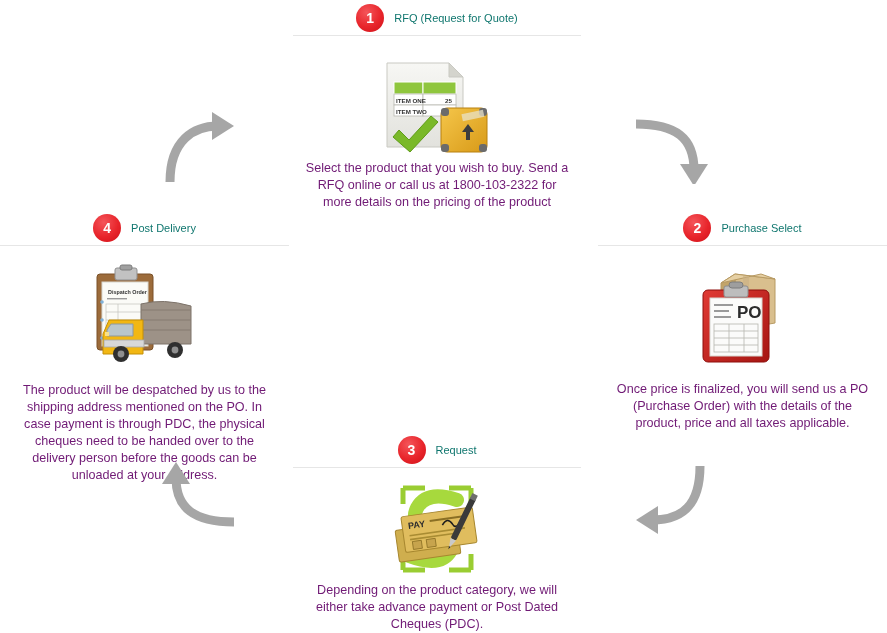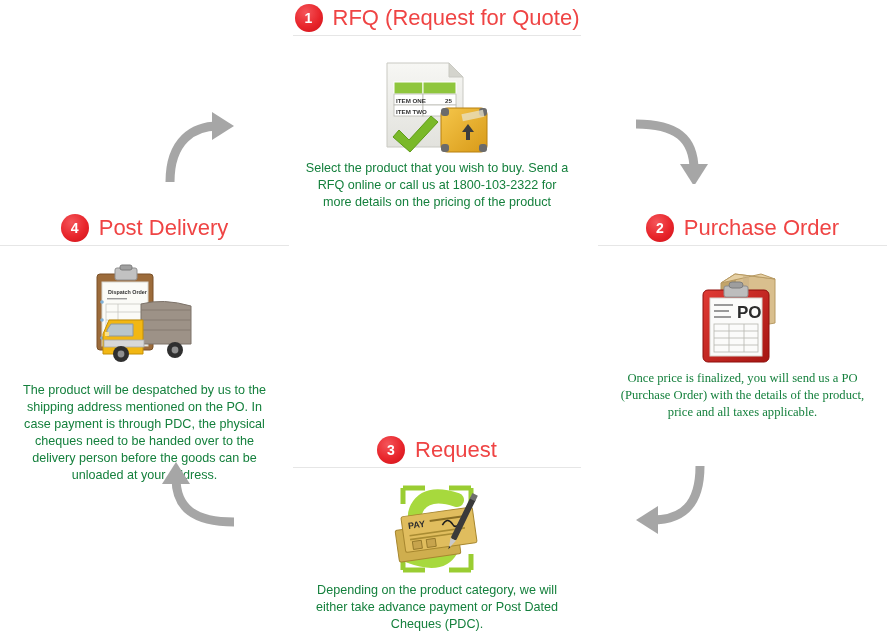--- a/index.html
+++ b/index.html
@@ -30,39 +30,39 @@
     background: #e8252b;
     background-image: radial-gradient(circle at 38% 30%, #f4555a 0%, #e8252b 55%, #cf1018 100%);
     color: #fff;
     font-size: 14px;
     font-weight: bold;
     display: flex; align-items: center; justify-content: center;
     flex: 0 0 auto;
     line-height: 1;
   }
   .step-title {
-    font-size: 22px;
-    color: #ef4444;
+    font-size: 11px;
+    color: #0f766e;
     white-space: nowrap;
   }
 
   
   .icon-wrap {
     display: flex;
     align-items: flex-end;
     justify-content: center;
     height: 110px;
     margin-top: 10px;
   }
 
   
   .desc {
     font-size: 12.6px;
     line-height: 17px;
-    color: #15803d;
+    color: #701a75;
     text-align: center;
     padding: 0 12px;
   }
 
   
   .arrow { position: absolute; }
   .arrow svg { display: block; }
 </style>
 </head>
 <body>
@@ -117,21 +117,21 @@
       </svg>
     </div>
 
     <div class="desc" style="margin-top:4px;">Select the product that you wish to buy. Send a RFQ online or call us at 1800-103-2322 for more details on the pricing of the product</div>
   </div>
 
   <div class="cell" style="left:598px; top:210px; width:289px;">
 
     <div class="step-head">
       <div class="badge">2</div>
-      <div class="step-title">Purchase Order</div>
+      <div class="step-title">Purchase Select</div>
     </div>
 
     <div class="icon-wrap">
       <svg width="104" height="100" viewBox="0 0 104 100">
         <defs>
           <linearGradient id="cardgrad" x1="0" y1="0" x2="1" y2="1">
             <stop offset="0" stop-color="#e3cfa3"></stop>
               <stop offset="1" stop-color="#c8ab74"></stop>
           </linearGradient>
           <linearGradient id="redgrad" x1="0" y1="0" x2="1" y2="1">
@@ -162,21 +162,21 @@
           <rect x="23" y="58" width="44" height="28"></rect>
           <line x1="23" y1="65" x2="67" y2="65"></line>
           <line x1="23" y1="72" x2="67" y2="72"></line>
           <line x1="23" y1="79" x2="67" y2="79"></line>
           <line x1="38" y1="58" x2="38" y2="86"></line>
           <line x1="53" y1="58" x2="53" y2="86"></line>
         </g>
       </svg>
     </div>
 
-    <div class="desc" style="margin-top:4px;font-family:Liberation Serif, serif;">Once price is finalized, you will send us a PO (Purchase Order) with the details of the product, price and all taxes applicable.</div>
+    <div class="desc" style="margin-top:15px;">Once price is finalized, you will send us a PO (Purchase Order) with the details of the product, price and all taxes applicable.</div>
   </div>
 
   <div class="cell" style="left:293px; top:432px; width:288px;">
 
     <div class="step-head">
       <div class="badge">3</div>
       <div class="step-title">Request</div>
     </div>
 
     <div class="icon-wrap" style="height:98px;">

